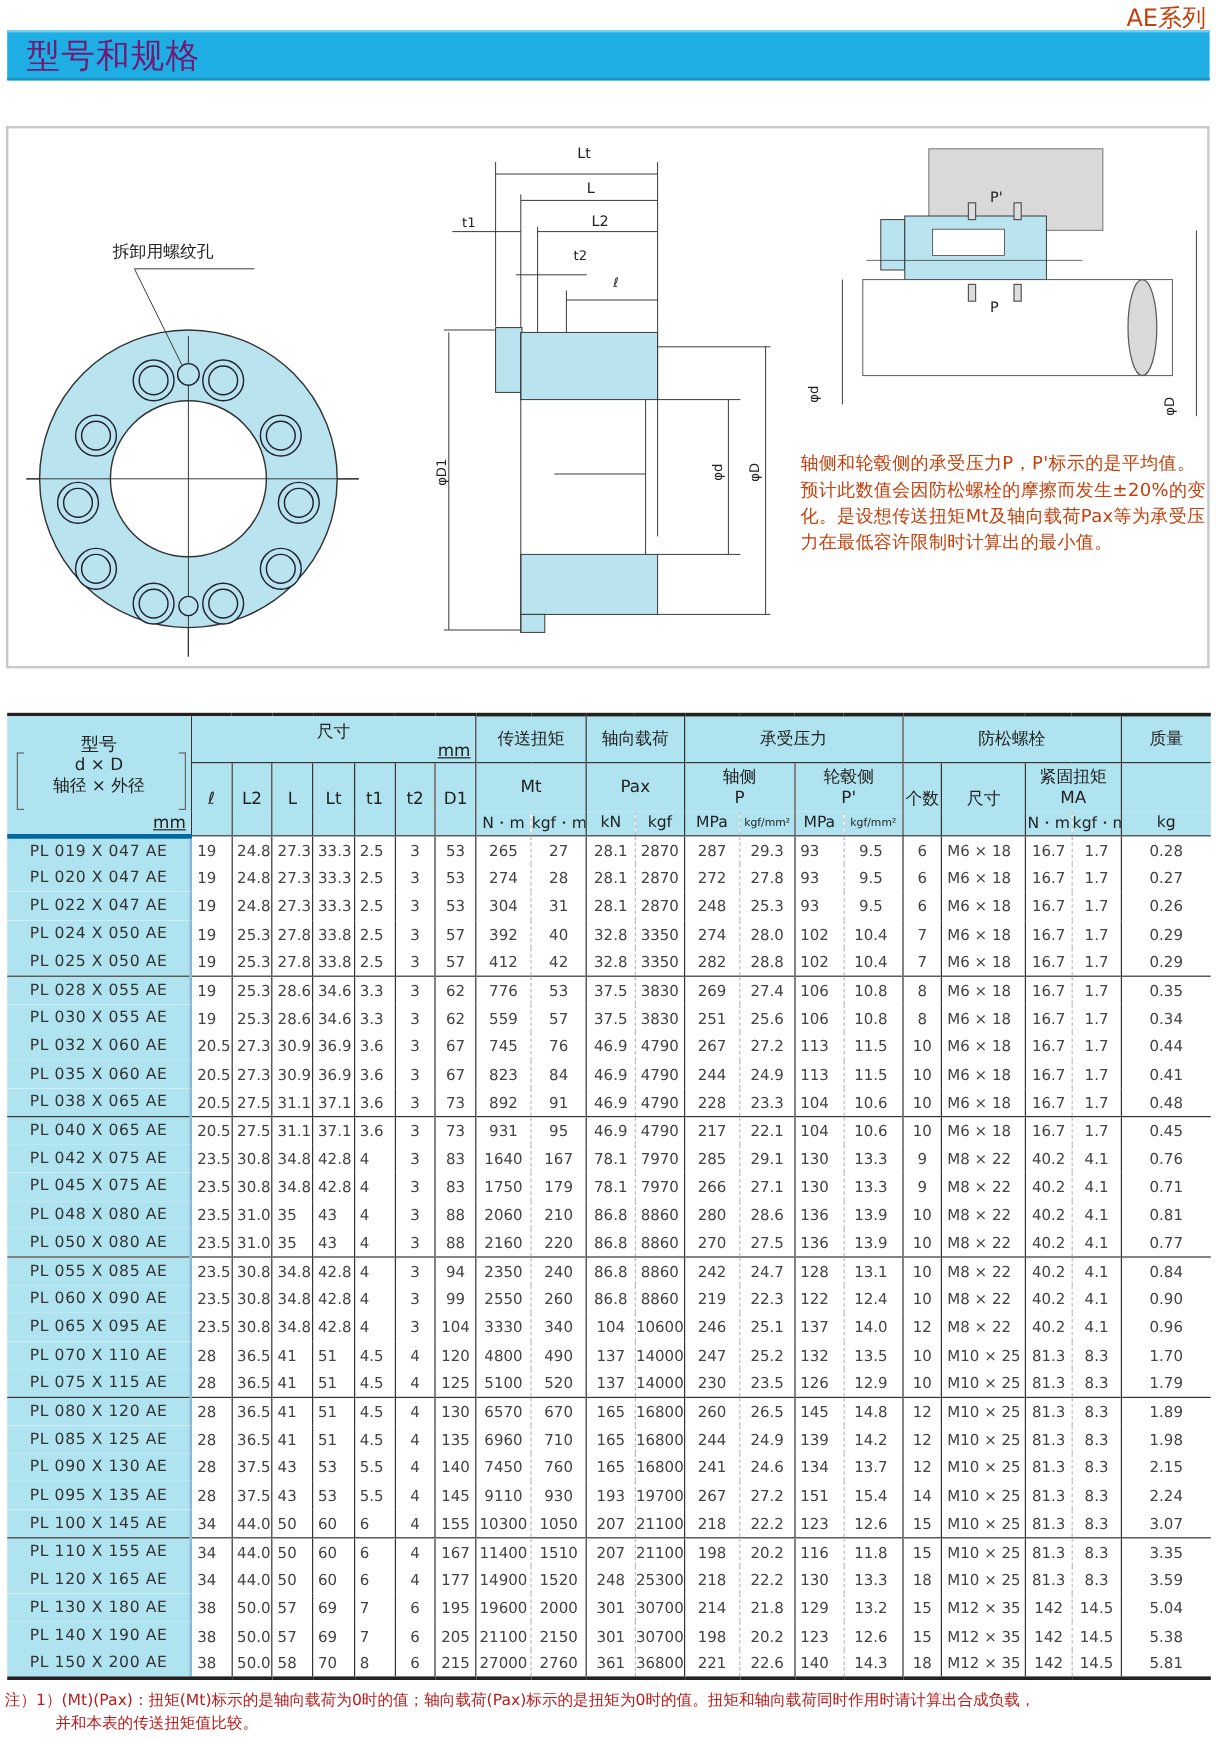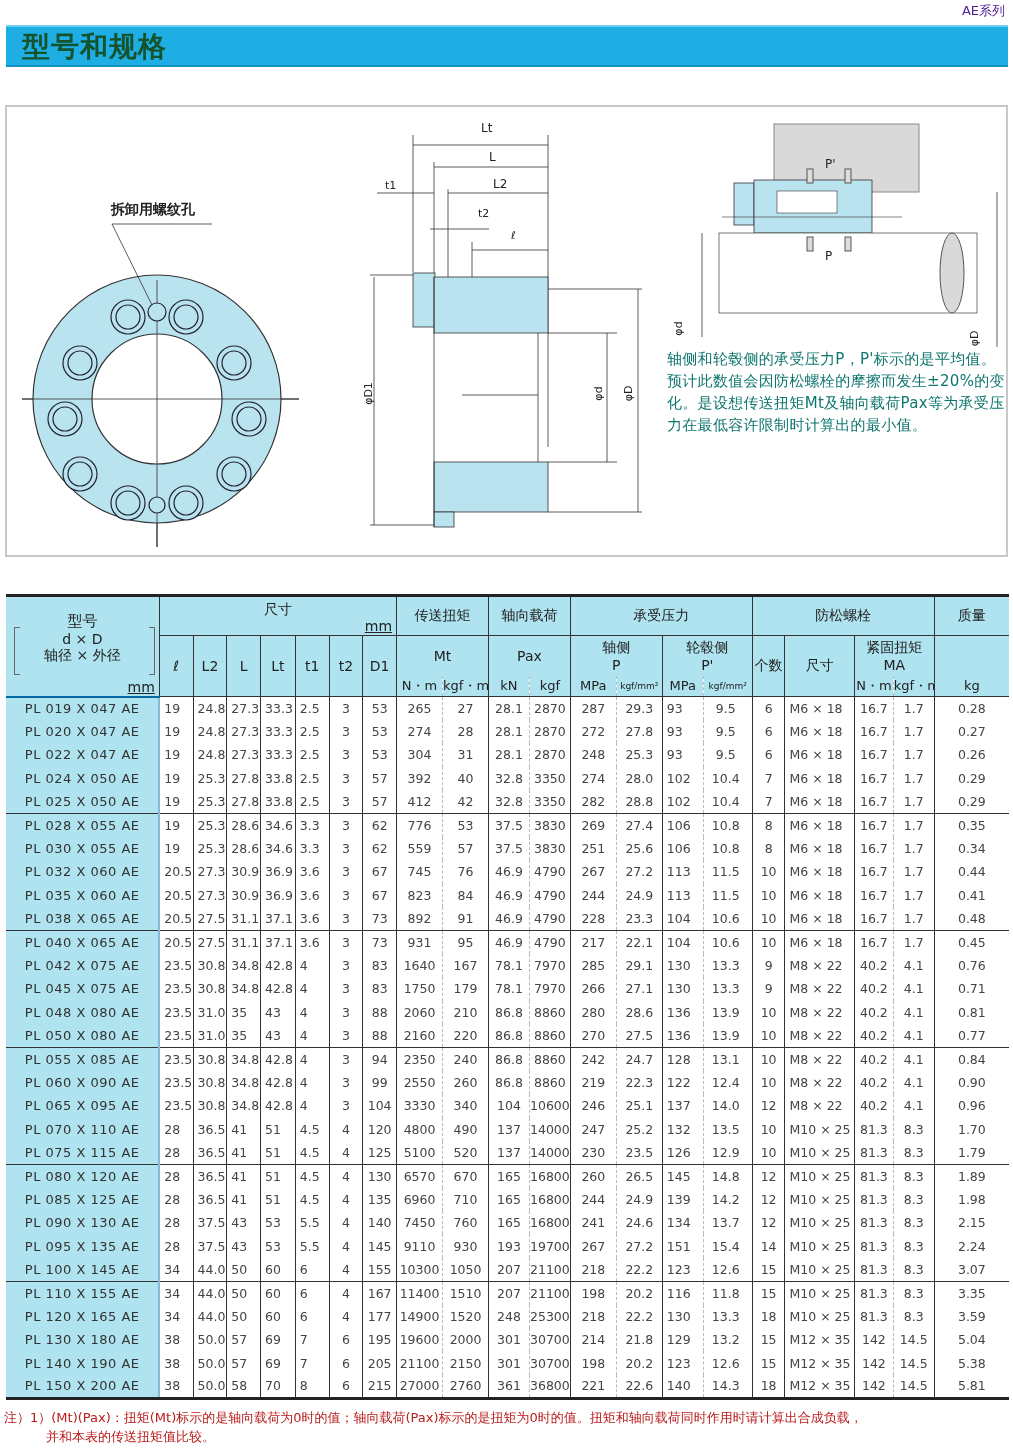--- a/index.html
+++ b/index.html
@@ -1,26 +1,26 @@
 <!DOCTYPE html>
 <html><head>
 <meta charset="utf-8">
 <style>
   * { box-sizing: border-box; margin: 0; padding: 0; }
   html, body { width: 1013px; height: 1448px; background: #ffffff; overflow: hidden; }
   body { font-family: "DejaVu Sans", "Liberation Sans", sans-serif; color: #222; position: relative; }
 
-  .series-tag { position: absolute; top: 2px; right: 8px; font-size: 13px; color: #4c1d95; }
+  .series-tag { position: absolute; top: 2px; right: 8px; font-size: 20px; color: #c2410c; }
   .title-bar { position: absolute; top: 25px; left: 6px; width: 1002px; height: 42px; background: #1eaee4; border-top: 2px solid #6fd0f2; border-bottom: 2px solid #1592c4; }
-  .title-bar h1 { color: #14532d; font-size: 28px; font-weight: bold; line-height: 40px; padding-left: 16px; letter-spacing: 1px; }
+  .title-bar h1 { color: #701a75; font-size: 28px; font-weight: normal; line-height: 40px; padding-left: 16px; letter-spacing: 1px; }
 
   .figure-box { position: absolute; top: 105px; left: 5px; width: 1003px; height: 452px; border: 2px solid #c8c8c8; background: #fff; }
   .figure-box svg { position: absolute; left: 0; top: 0; }
   .fig-label { position: absolute; font-size: 14px; color: #222; }
-  .desc { position: absolute; left: 660px; top: 241px; width: 340px; font-size: 15px; line-height: 22px; color: #0f766e; letter-spacing: 0.3px; }
+  .desc { position: absolute; left: 660px; top: 268px; width: 340px; font-size: 15px; line-height: 22px; color: #c2410c; letter-spacing: 0.3px; }
 
   table.spec { position: absolute; top: 594px; left: 6px; width: 1003px; border-collapse: collapse; font-size: 12px; table-layout: fixed; }
   table.spec th, table.spec td { border-left: 1px solid #333; text-align: center; padding: 0; white-space: nowrap; overflow: hidden; }
   table.spec thead th { background: #aee3ef; font-weight: normal; color: #222; }
   table.spec thead tr.r1 th { height: 40px; border-top: 3px solid #222; border-bottom: 1px solid #333; font-size: 14px; }
   table.spec thead tr.r2 th { height: 40px; font-size: 14px; vertical-align: middle; }
   table.spec thead tr.r3 th { height: 21px; border-bottom: 1px solid #333; font-size: 13px; }
   table.spec th.nb, table.spec td.nb { border-left: 1px dashed #bbb; }
   table.spec th.model-h { border-left: none; position: relative; }
   table.spec tbody td { height: 23.4px; background: #fff; color: #444; font-size: 12.5px; }
@@ -75,21 +75,21 @@
       <circle cx="121" cy="396" r="17"></circle>
         <circle cx="121" cy="396" r="12"></circle>
       <circle cx="179" cy="396" r="17"></circle>
         <circle cx="179" cy="396" r="12"></circle>
       <circle cx="150" cy="205" r="9"></circle>
       <circle cx="150" cy="398" r="8"></circle>
     </g>
     <line x1="105" y1="117" x2="145" y2="198" stroke="#333" stroke-width="0.8"></line>
     <line x1="105" y1="117" x2="205" y2="117" stroke="#333" stroke-width="0.8"></line>
   </svg>
-  <div class="fig-label" style="left:104px; top:94px;font-weight:bold;">拆卸用螺纹孔</div>
+  <div class="fig-label" style="left:87px; top:94px;">拆卸用螺纹孔</div>
 
   <svg width="320" height="450" viewBox="340 100 320 450" style="left:335px; top:0;">
     <g stroke="#333" stroke-width="0.8" fill="none">
       <line x1="411" y1="128" x2="411" y2="265"></line>
       <line x1="546" y1="128" x2="546" y2="440"></line>
       <line x1="411" y1="138" x2="546" y2="138"></line>
       <line x1="432" y1="160" x2="546" y2="160"></line>
       <line x1="432" y1="155" x2="432" y2="270"></line>
       <line x1="446" y1="186" x2="546" y2="186"></line>
       <line x1="446" y1="182" x2="446" y2="270"></line>
@@ -173,21 +173,21 @@
       <col style="width:40px">
       <col style="width:48px">
     <col style="width:32px">
       <col style="width:68px">
       <col style="width:38px">
       <col style="width:40px">
       <col style="width:73px">
   </colgroup>
   <thead>
     <tr class="r1">
-      <th rowspan="3" class="model-h" style="border-bottom:2px solid #0369a1;">
+      <th rowspan="3" class="model-h" style="border-bottom:4px solid #0369a1;">
         <span class="bracket lft"></span>
         <span class="bracket rgt"></span>
         <div style="font-size:15px;">型号</div>
         <div style="font-size:14px;">d × D</div>
         <div style="font-size:14px;">轴径 × 外径</div>
         <div style="height:16px;"></div>
         <span class="mm-tag">mm</span>
       </th>
       <th colspan="7" style="position:relative;">
         <span style="position:relative; top:-6px;">尺寸</span>

